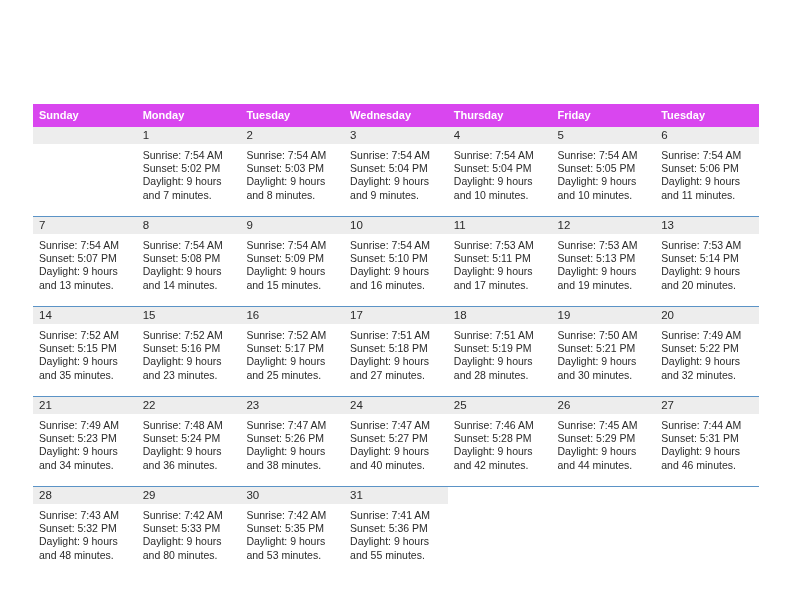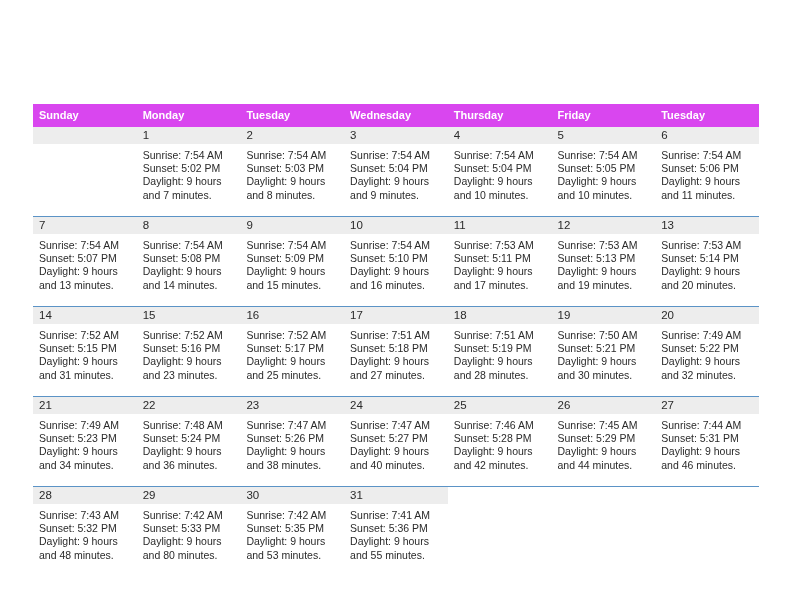--- a/index.html
+++ b/index.html
@@ -322,21 +322,21 @@
           </td>
         </tr>
         <tr>
           <td>
             <div class="cell">
               <div class="daynum-band">14</div>
               <div class="info">
                 <div>Sunrise: 7:52 AM</div>
                 <div>Sunset: 5:15 PM</div>
                 <div>Daylight: 9 hours</div>
-                <div>and 31 minutes.</div>
+                <div>and 35 minutes.</div>
               </div>
             </div>
           </td>
           <td>
             <div class="cell">
               <div class="daynum-band">15</div>
               <div class="info">
                 <div>Sunrise: 7:52 AM</div>
                 <div>Sunset: 5:16 PM</div>
                 <div>Daylight: 9 hours</div>

